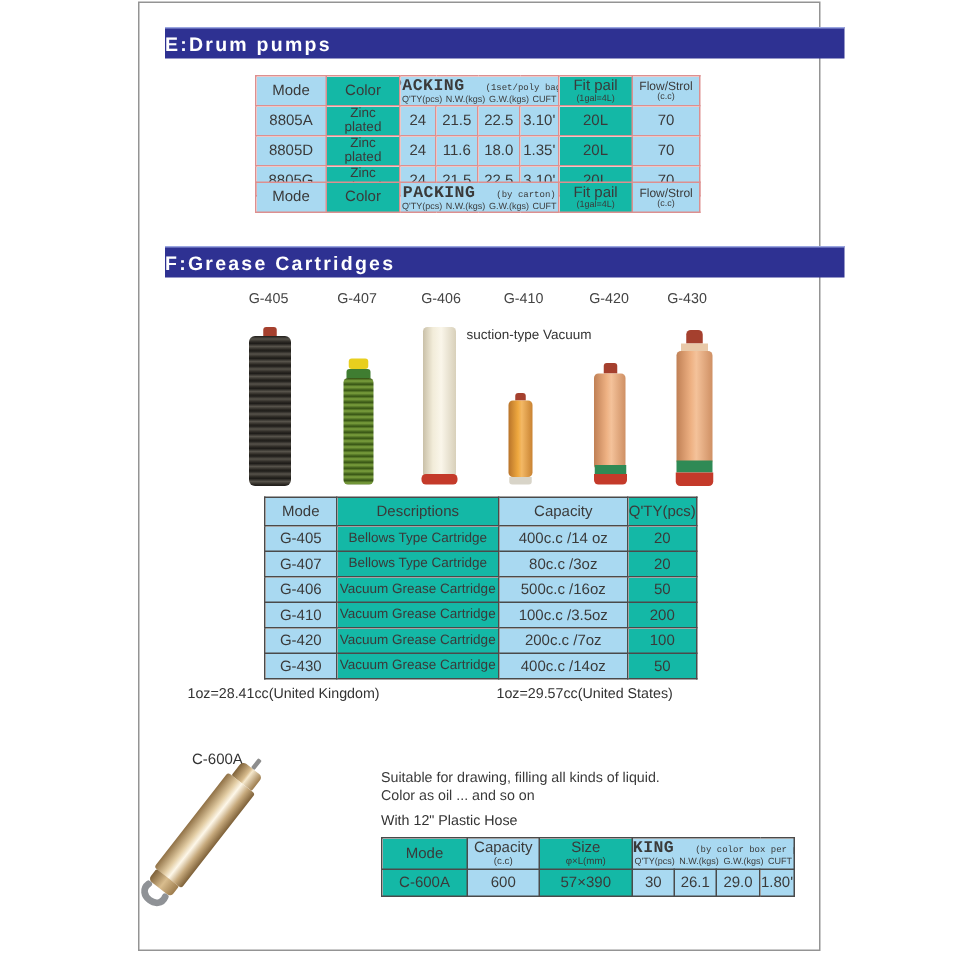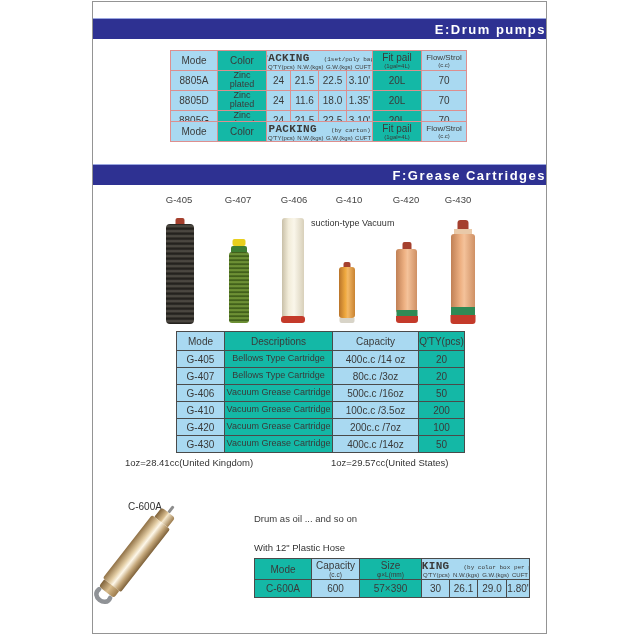--- a/index.html
+++ b/index.html
@@ -5,24 +5,24 @@
   * { margin:0; padding:0; box-sizing:border-box; }
   body {
     width:640px; height:640px; position:relative; background:#fff;
     font-family:"Liberation Sans", sans-serif; color:#3a3a3a; overflow:hidden;
   }
   .page {
     position:absolute; left:92px; top:1px; width:455px; height:633px;
     background:#fff; border:1px solid #949494;
   }
   .banner {
-    position:absolute; left:0; width:100%; height:21px;
+    position:absolute; left:17px; width:100%; height:21px;
     background:#2e3192; border-top:1px solid #9aa6e0;
     color:#fff; font-weight:bold; font-size:13px; letter-spacing:1.5px;
-    display:flex; align-items:center; justify-content:flex-end;
+    display:flex; align-items:center; justify-content:flex-start;
   }
   table { border-collapse:collapse; table-layout:fixed; }
   
   .drumtbl td, .drumtbl th { border:1px solid #dd8f8f; text-align:center; vertical-align:middle; overflow:hidden; }
   
   .darktbl td, .darktbl th { border:1px solid #4a4a4a; text-align:center; vertical-align:middle; overflow:hidden; }
   .cb { background:#a9d9f1; }
   .cw { background:#14b8a6; }
   th { font-weight:normal; }
   .h10 { font-size:10px; }
@@ -293,21 +293,22 @@
       <div class="gun-cap"></div>
       <div class="gun-body"></div>
       <div class="gun-base"></div>
       <svg width="22" height="14" viewBox="0 0 22 14">
         <path d="M4 2 C1 13, 21 13, 18 2" stroke="#8f9296" stroke-width="4.5" fill="none" stroke-linecap="round"></path>
       </svg>
     </div>
   </div>
 
   <div class="abs" style="left:161px; top:511px; font-size:9.5px; line-height:1.3;">
-    <div>Drum as oil ... and so on</div>
+    <div>Suitable for drawing, filling all kinds of liquid.</div>
+    <div>Color as oil ... and so on</div>
   </div>
   <span class="note" style="left:161px; top:540px;">With 12" Plastic Hose</span>
 
   <table class="darktbl abs" style="left:161px; top:556px; width:275px;">
     <colgroup>
         <col style="width:57px">
         <col style="width:48px">
         <col style="width:62px">
         <col style="width:28px">
         <col style="width:28px">

